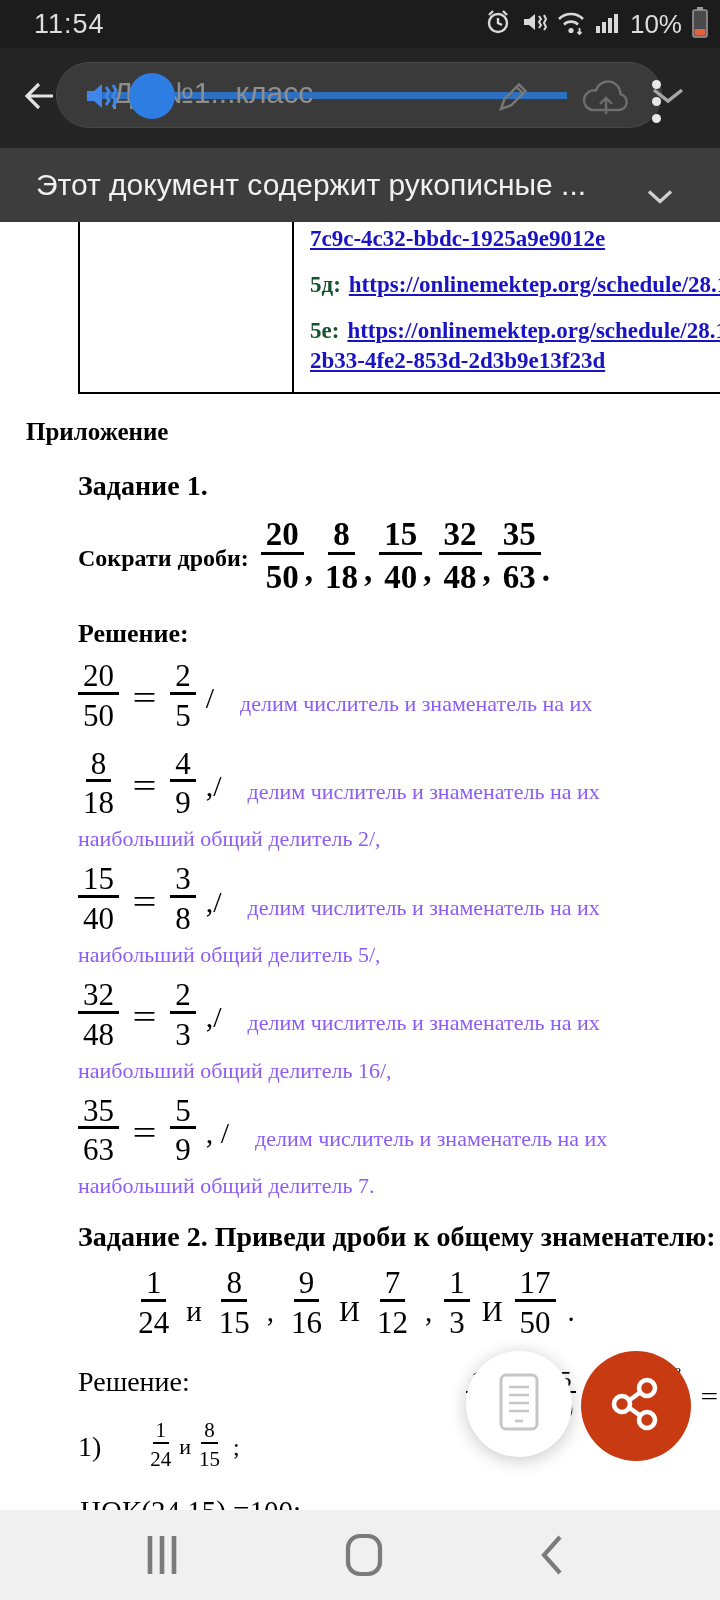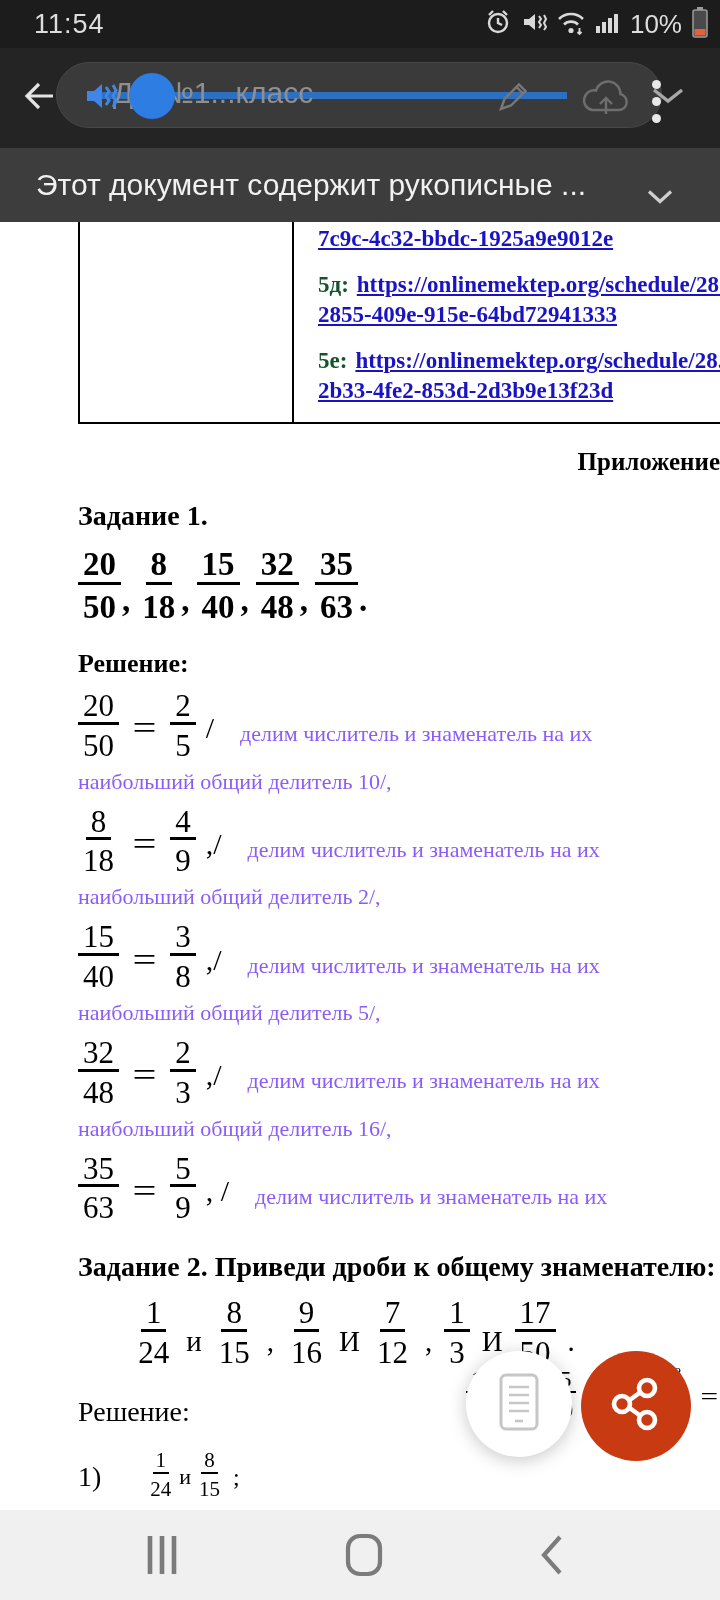--- a/index.html
+++ b/index.html
@@ -36,26 +36,26 @@
           display:flex;align-items:center;padding-left:36px;box-sizing:border-box;
           color:#f1f1f1;font-size:30px;}
   .bchev{position:absolute;right:46px;top:30px;}
 
   
   .doc{position:absolute;top:222px;left:0;width:720px;height:1288px;background:#fff;
        overflow:hidden;font-family:"Liberation Serif",serif;color:#000;}
   .tbl{display:flex;margin-left:78px;border-left:2px solid #000;border-bottom:2px solid #000;}
   .c1{width:212px;border-right:2px solid #000;}
   .c2{flex:1;padding:2px 0 6px 12px;overflow:hidden;}
-  .lp{margin:0 12px 16px;font-size:23px;line-height:30px;white-space:nowrap;}
+  .lp{margin:0 4px 16px;font-size:23px;line-height:30px;white-space:nowrap;}
   .lp:last-child{margin-bottom:10px;}
   .lnk{color:#1a13c2;font-weight:bold;text-decoration:underline;}
   .lpre{color:#14532d;font-weight:bold;margin-right:8px;}
 
-  .appx{text-align:right;font-weight:bold;font-size:25px;margin-top:24px;margin-left:26px;}
+  .appx{text-align:left;font-weight:bold;font-size:25px;margin-top:24px;margin-left:26px;}
   .h1{font-weight:bold;font-size:28px;margin:24px 0 0 78px;}
   .prow{display:flex;align-items:center;margin:16px 0 0 78px;}
   .plabel{font-weight:bold;font-size:24px;margin-right:12px;}
 
   .frac{display:inline-flex;flex-direction:column;align-items:center;text-align:center;}
   .frac .n{border-bottom:3px solid #000;padding:0 5px;line-height:1.02;}
   .frac .d{padding:4px 5px;line-height:1.1;}
   .t1f{font-size:33px;font-weight:bold;}
   .t1sep{font-size:33px;font-weight:bold;margin:0 7px 0 1px;position:relative;top:12px;}
 
@@ -188,30 +188,31 @@
       </svg></span>
   </div>
 
   <div class="doc">
 
     <div class="tbl">
       <div class="c1"></div>
       <div class="c2">
         <p class="lp"><span class="lnk">7c9c-4c32-bbdc-1925a9e9012e</span></p>
         <p class="lp"><span class="lpre">5д:</span><span class="lnk">https://onlinemektep.org/schedule/28.11.2022.</span><br>
-           <span class="lnk">2855-409e-915e-64bd72941333</span></p>
+           </p>
         <p class="lp"><span class="lpre">5е:</span><span class="lnk">https://onlinemektep.org/schedule/28.11.2022.</span><br>
            <span class="lnk">2b33-4fe2-853d-2d3b9e13f23d</span></p>
       </div>
     </div>
 
     <div class="appx">Приложение</div>
     <div class="h1">Задание 1.</div>
 
     <div class="prow">
+      <span class="plabel">Сократи дроби:</span>
 
         <span class="frac t1f">
           <span class="n">20</span>
           <span class="d">50</span>
         </span>
         <span class="t1sep">,</span>
 
         <span class="frac t1f">
           <span class="n">8</span>
           <span class="d">18</span>
@@ -248,21 +249,20 @@
               <span class="d">50</span>
             </span>
             <span class="eq">=</span>
             <span class="frac sfr">
               <span class="n">2</span>
               <span class="d">5</span>
             </span>
             <span class="after">/</span>
             <span class="red r1">делим числитель и знаменатель на их</span>
           </div>
-          <div class="red r2">наибольший общий делитель 10/,</div>
         </div>
 
         <div class="sol">
           <div class="eqrow">
             <span class="frac sfr">
               <span class="n">8</span>
               <span class="d">18</span>
             </span>
             <span class="eq">=</span>
             <span class="frac sfr">
@@ -316,20 +316,21 @@
               <span class="d">63</span>
             </span>
             <span class="eq">=</span>
             <span class="frac sfr">
               <span class="n">5</span>
               <span class="d">9</span>
             </span>
             <span class="after">, /</span>
             <span class="red r1">делим числитель и знаменатель на их</span>
           </div>
+          <div class="red r2">наибольший общий делитель 7.</div>
         </div>
       </div>
 
     <div class="h2">Задание 2. Приведи дроби к общему знаменателю:</div>
 
     <div class="t2row">
 
         <span class="frac t2f">
           <span class="n">1</span>
           <span class="d">24</span>

